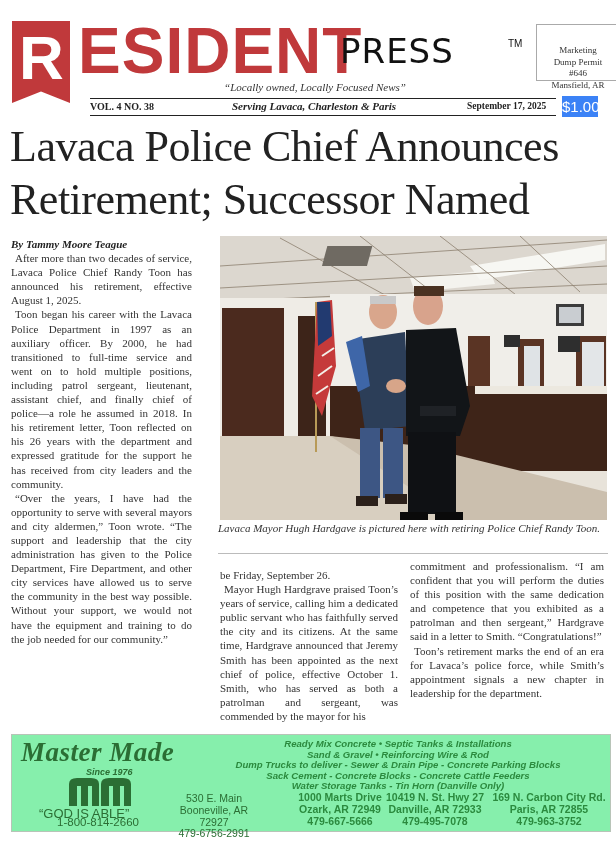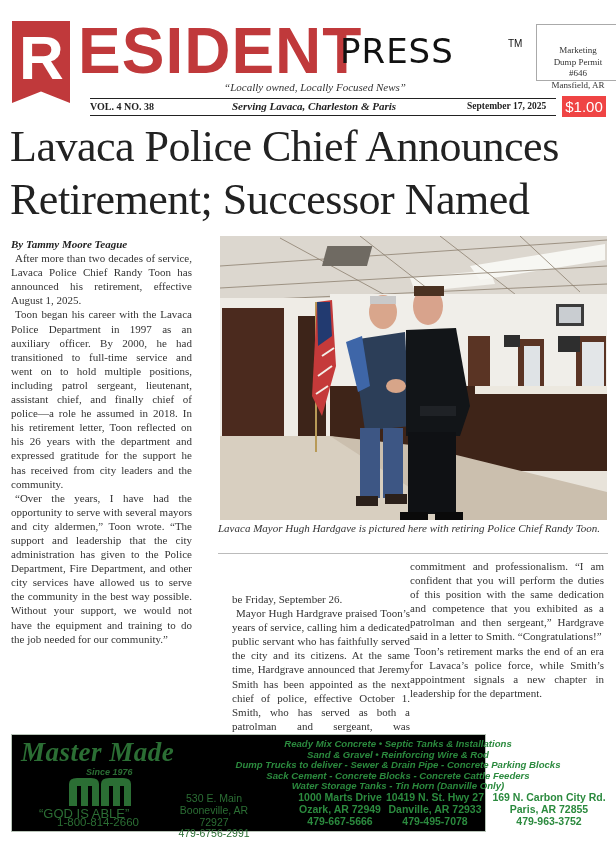--- a/index.html
+++ b/index.html
@@ -40,56 +40,56 @@
       position: absolute; left: 0; width: 616px; top: 81px; text-align: center;
       padding-left: 14px;
       font-style: italic; font-size: 11px; color: #333;
     }
     .rule-top { position: absolute; left: 90px; width: 466px; top: 98px; border-top: 1px solid #222; }
     .rule-bot { position: absolute; left: 90px; width: 466px; top: 115px; border-top: 1.5px solid #222; }
     .vol { position: absolute; left: 90px; top: 101px; font-size: 10px; font-weight: bold; }
     .serving { position: absolute; left: 232px; top: 100px; font-size: 11px; font-weight: bold; font-style: italic; }
     .date { position: absolute; left: 467px; top: 101px; font-size: 9.5px; font-weight: bold; }
     .price {
-      position: absolute; left: 562px; top: 96px; width: 44px; height: 21px;
-      background: #ef4444; color: #fff; text-align: center;
+      position: absolute; left: 562px; top: 96px; width: 36px; height: 21px;
+      background: #3b82f6; color: #fff; text-align: center;
       font-family: "Liberation Sans", sans-serif; font-size: 15px; line-height: 21px;
     }
 
     
     .headline {
       position: absolute; left: 10px; top: 120px; width: 600px;
       font-family: "Liberation Serif", serif; font-size: 44px; line-height: 53px;
       color: #222; letter-spacing: -0.5px;
     }
 
     
     .col { position: absolute; font-size: 11px; line-height: 14.1px; text-align: justify; color: #333; }
     .col p { text-indent: 4px; }
     .col1 { left: 11px; top: 237px; width: 181px; }
     .byline { font-weight: bold; font-style: italic; text-indent: 0 !important; color: #222; }
-    .col2 { left: 220px; top: 592px; width: 178px; margin-left: 12px; }
+    .col2 { left: 220px; top: 568px; width: 178px; }
     .col3 { left: 410px; top: 559px; width: 194px; }
 
     
     .photo {
       position: absolute; left: 220px; top: 236px; width: 387px; height: 284px;
       overflow: hidden; background: #e8e3da;
     }
     .photo svg { display: block; width: 100%; height: 100%; }
     .caption {
       position: absolute; left: 218px; top: 521px; width: 390px;
       font-style: italic; font-size: 11px; line-height: 14px; color: #333;
     }
     .caption-rule { position: absolute; left: 218px; top: 553px; width: 390px; border-top: 1px solid #bbb; }
 
     
     .ad {
-      position: absolute; left: 11px; top: 734px; width: 475px; height: 98px;
-      border: 1px solid #b8c4b8; background: #000000; color: #2e7d32;
+      position: absolute; left: 11px; top: 734px; width: 600px; height: 98px;
+      border: 1px solid #b8c4b8; background: #86efac; color: #2e7d32;
       font-family: "Liberation Sans", sans-serif;
     }
     .ad .mm-title {
       position: absolute; left: 9px; top: 2px; font-family: "Liberation Serif", serif;
       font-style: italic; font-weight: bold; font-size: 27px; color: #2b6e34; letter-spacing: 0.5px;
     }
     .ad .since { position: absolute; left: 74px; top: 32px; font-style: italic; font-weight: bold; font-size: 9px; color: #2b6e34; }
     .ad .mm-logo { position: absolute; left: 57px; top: 43px; width: 62px; height: 28px; }
     .ad .god { position: absolute; left: 27px; top: 71px; width: 118px; text-align: left; font-weight: normal; font-size: 13px; color: #2b6e34; }
     .ad .phone { position: absolute; left: 27px; top: 81px; width: 118px; text-align: center; font-size: 11.5px; color: #2b6e34; }

